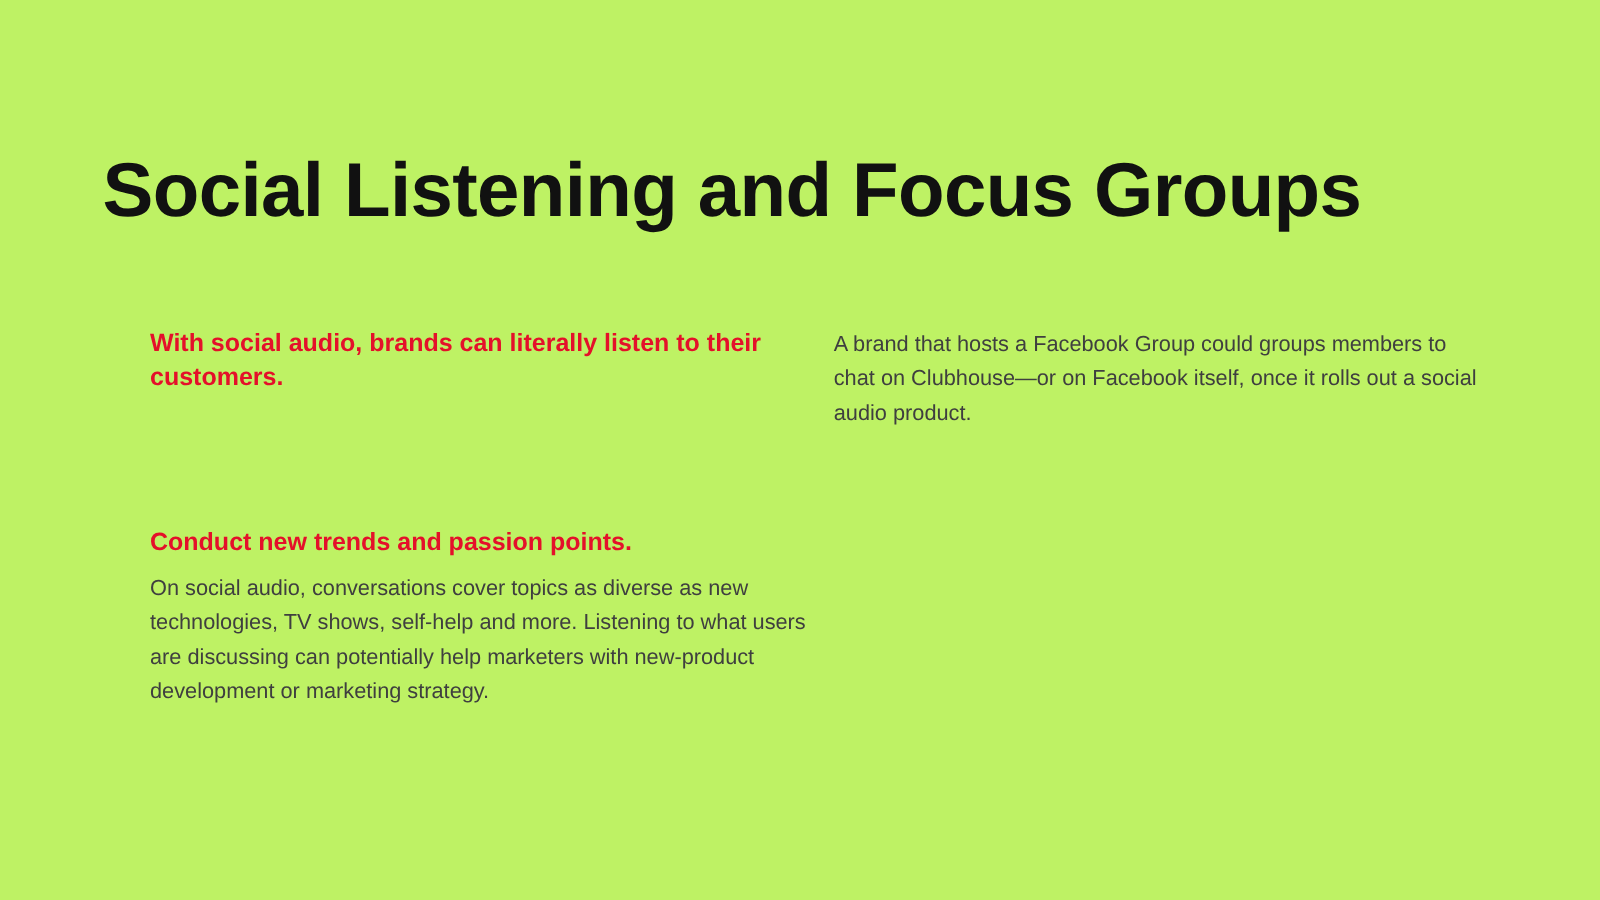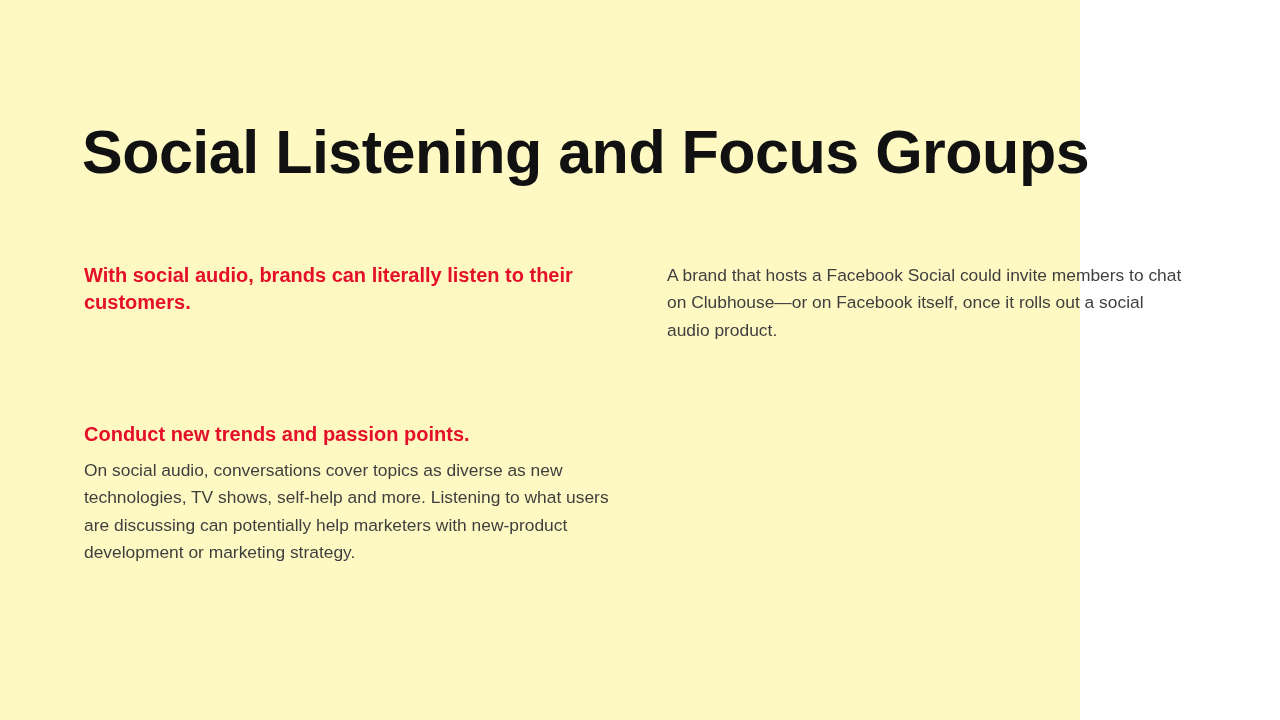--- a/index.html
+++ b/index.html
@@ -9,23 +9,23 @@
   body {
     width: 1280px;
     height: 720px;
     background: #ffffff;
     font-family: "Liberation Sans", sans-serif;
     overflow: hidden;
   }
 
   .slide {
     position: relative;
-    width: 1080px;
+    width: 1280px;
     height: 720px;
-    background: #fef9c3;
+    background: #bef264;
     box-sizing: border-box;
   }
 
   .slide-title {
     position: absolute;
     left: 82px;
     top: 120px;
     width: 1120px;
     font-size: 61px;
     font-weight: bold;
@@ -46,21 +46,21 @@
     grid-template-rows: auto auto;
     row-gap: 77px;
     column-gap: 0px;
   }
 
   .block {
     width: 100%;
     box-sizing: border-box;
   }
 
-  .block-col1 { padding-right: 45px; }
+  .block-col1 { padding-right: 45px; margin-left: 36px; }
   .block-col2 { padding-right: 9px; }
 
   .block-heading {
     margin: 0 0 9px 0;
     font-size: 20px;
     font-weight: bold;
     line-height: 1.33;
     color: #e4102a;
     font-family: "Liberation Sans", sans-serif;
   }
@@ -85,21 +85,21 @@
 
   <div class="slide-title">Social Listening and Focus Groups</div>
 
   <div class="content-grid">
 
     <div class="block block-col1">
       <p class="block-heading">With social audio, brands can literally listen to their customers.</p>
     </div>
 
     <div class="block block-col2">
-      <p class="block-body">A brand that hosts a Facebook Social could invite members to chat on Clubhouse—or on Facebook itself, once it rolls out a social audio product.</p>
+      <p class="block-body">A brand that hosts a Facebook Group could groups members to chat on Clubhouse—or on Facebook itself, once it rolls out a social audio product.</p>
     </div>
 
     <div class="block block-col1">
       <p class="block-heading">Conduct new trends and passion points.</p>
       <p class="block-body"> On social audio, conversations cover topics as diverse as new technologies, TV shows, self-help and more. Listening to what users are discussing can potentially help marketers with new-product development or marketing strategy.</p>
     </div>
 
     <div class="block block-col2 block-empty"></div>
 
   </div>

